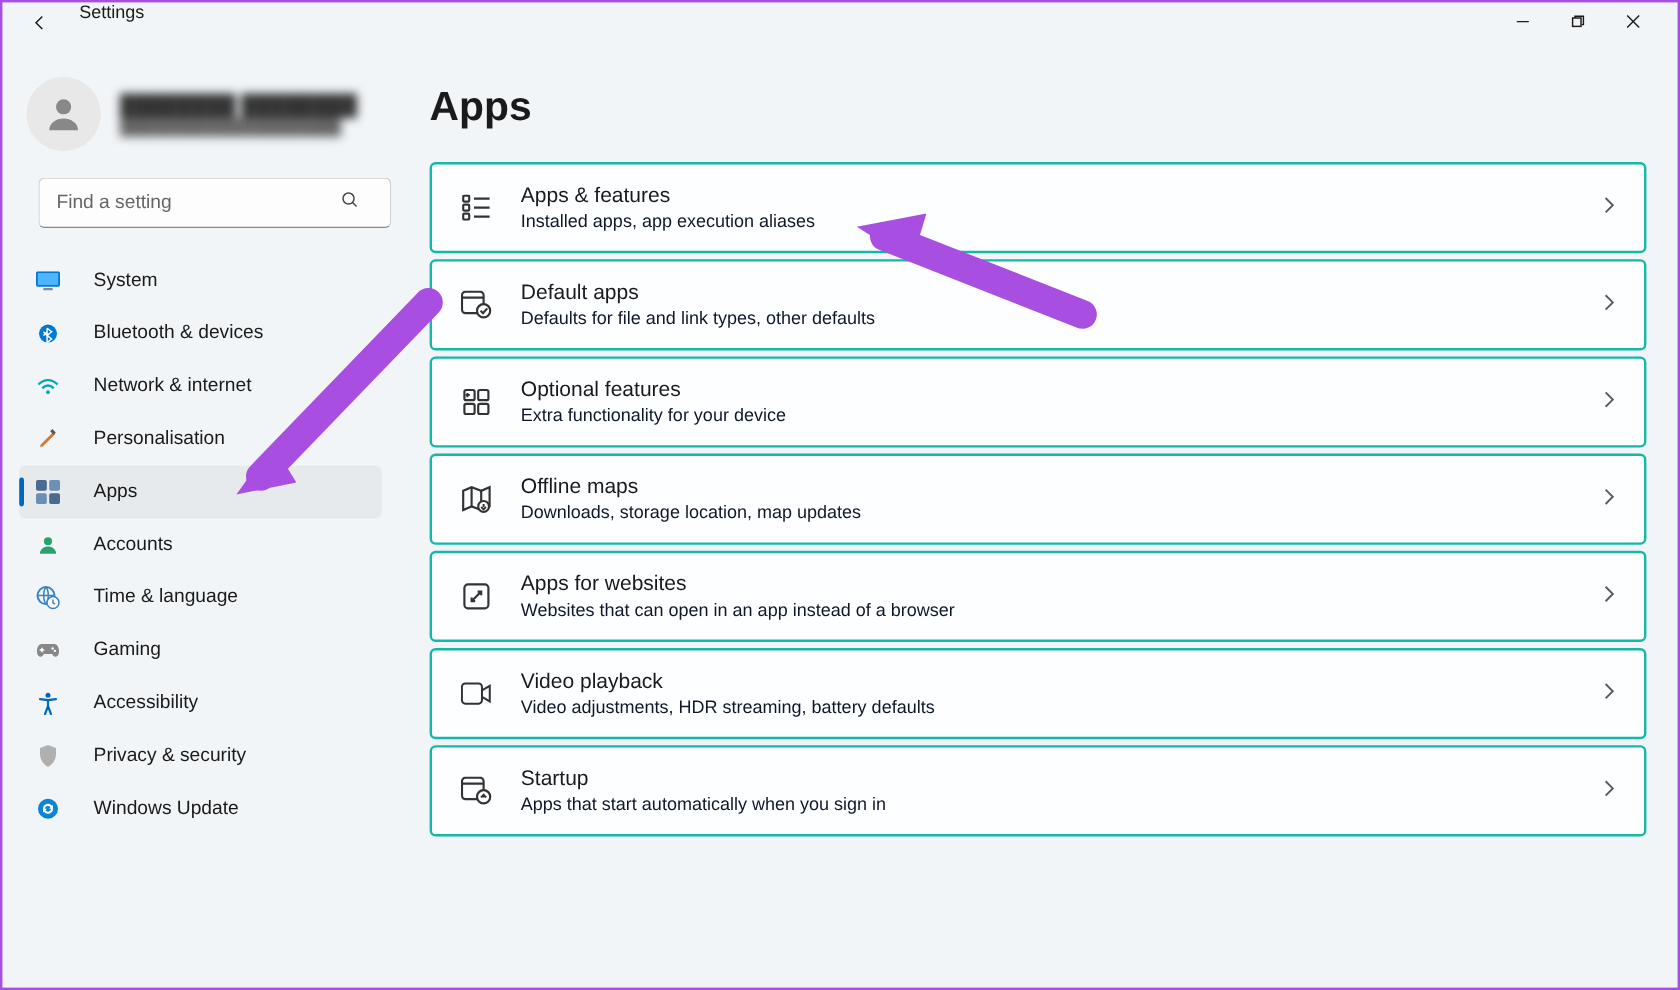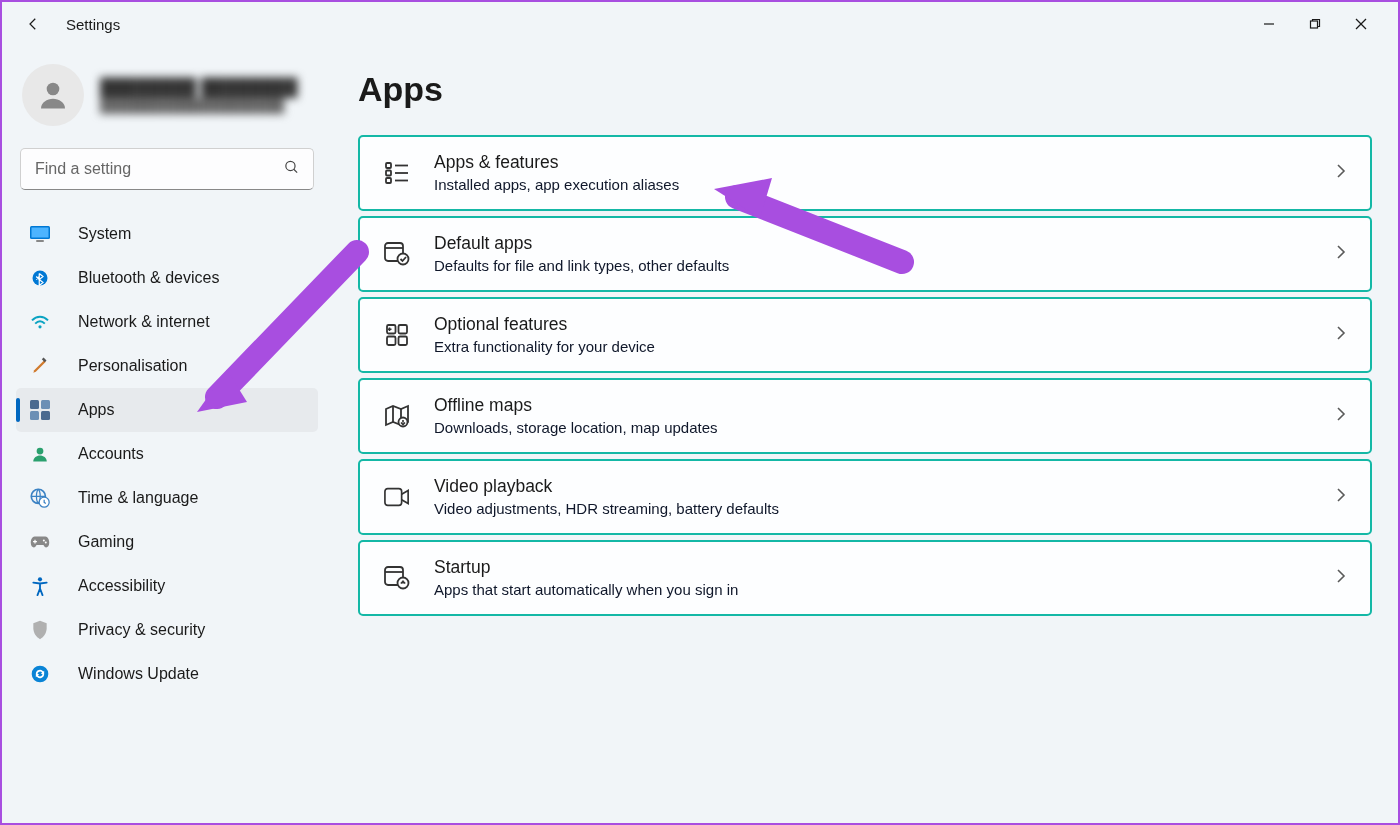--- a/index.html
+++ b/index.html
@@ -8,21 +8,20 @@
     background: #f1f5f8;
     width: 1400px;
     height: 825px;
     overflow: hidden;
     border: 2px solid #a84ee0;
     position: relative;
   }
   .titlebar {
     height: 44px;
     display: flex;
-    align-items: center;
     padding: 0 14px;
   }
   .back-btn {
     width: 34px; height: 34px;
     display: flex; align-items: center; justify-content: center;
     color: #1a1a1a;
     font-size: 18px;
   }
   .title-text {
     margin-left: 16px;
@@ -70,20 +69,21 @@
   .search-input {
     width: 100%;
     height: 42px;
     border: 1px solid #d0d0d0;
     border-bottom: 1.5px solid #888;
     border-radius: 5px;
     background: #fdfdfe;
     padding: 0 40px 0 14px;
     font-size: 16px;
     color: #333;
+    margin-left: 12px;
   }
   .search-input::placeholder { color: #666; }
   .search-icon {
     position: absolute;
     right: 14px; top: 50%;
     transform: translateY(-50%);
     color: #444;
   }
   .nav-list { list-style: none; }
   .nav-item {
@@ -389,20 +389,35 @@
           <div class="card-body">
             <div class="card-title">Offline maps</div>
             <div class="card-sub">Downloads, storage location, map updates</div>
           </div>
           <span class="chevron"><svg width="10" height="16" viewBox="0 0 10 16" fill="none" stroke="currentColor" stroke-width="1.6">
               <path d="M2 2l6 6-6 6"></path>
             </svg></span>
         </div>
         <div class="card">
           <span class="card-icon">
+            <svg width="24" height="24" viewBox="0 0 24 24" fill="none" stroke="#333" stroke-width="1.8">
+              <rect x="2" y="2" width="20" height="20" rx="3"></rect>
+              <path d="M9 15l6-6 M13 8h3v3 M11 16H8v-3"></path>
+            </svg>
+          </span>
+          <div class="card-body">
+            <div class="card-title">Apps for websites</div>
+            <div class="card-sub">Websites that can open in an app instead of a browser</div>
+          </div>
+          <span class="chevron"><svg width="10" height="16" viewBox="0 0 10 16" fill="none" stroke="currentColor" stroke-width="1.6">
+              <path d="M2 2l6 6-6 6"></path>
+            </svg></span>
+        </div>
+        <div class="card">
+          <span class="card-icon">
             <svg width="28" height="20" viewBox="0 0 28 20" fill="none" stroke="#333" stroke-width="1.8">
               <rect x="1" y="1" width="18" height="18" rx="3"></rect>
               <path d="M19 7l7-4v14l-7-4"></path>
             </svg>
           </span>
           <div class="card-body">
             <div class="card-title">Video playback</div>
             <div class="card-sub">Video adjustments, HDR streaming, battery defaults</div>
           </div>
           <span class="chevron"><svg width="10" height="16" viewBox="0 0 10 16" fill="none" stroke="currentColor" stroke-width="1.6">

